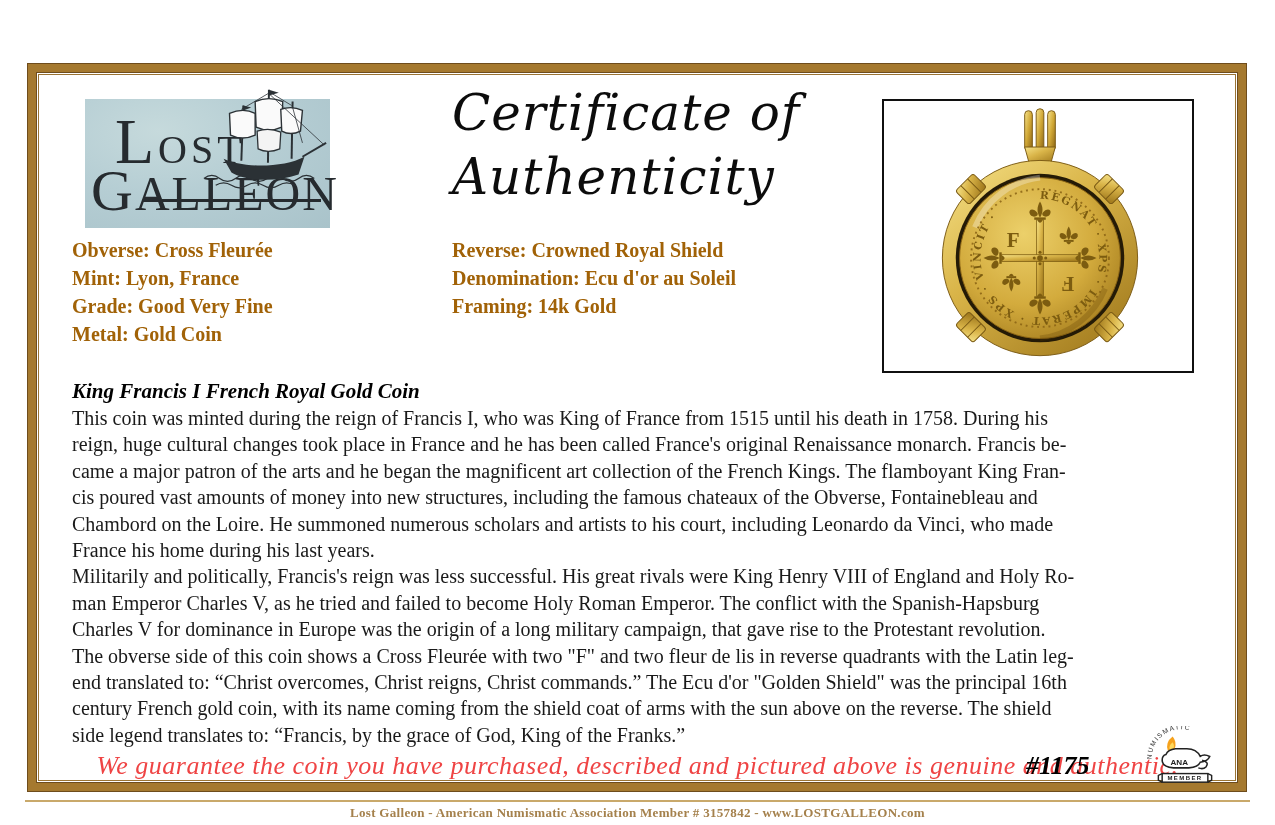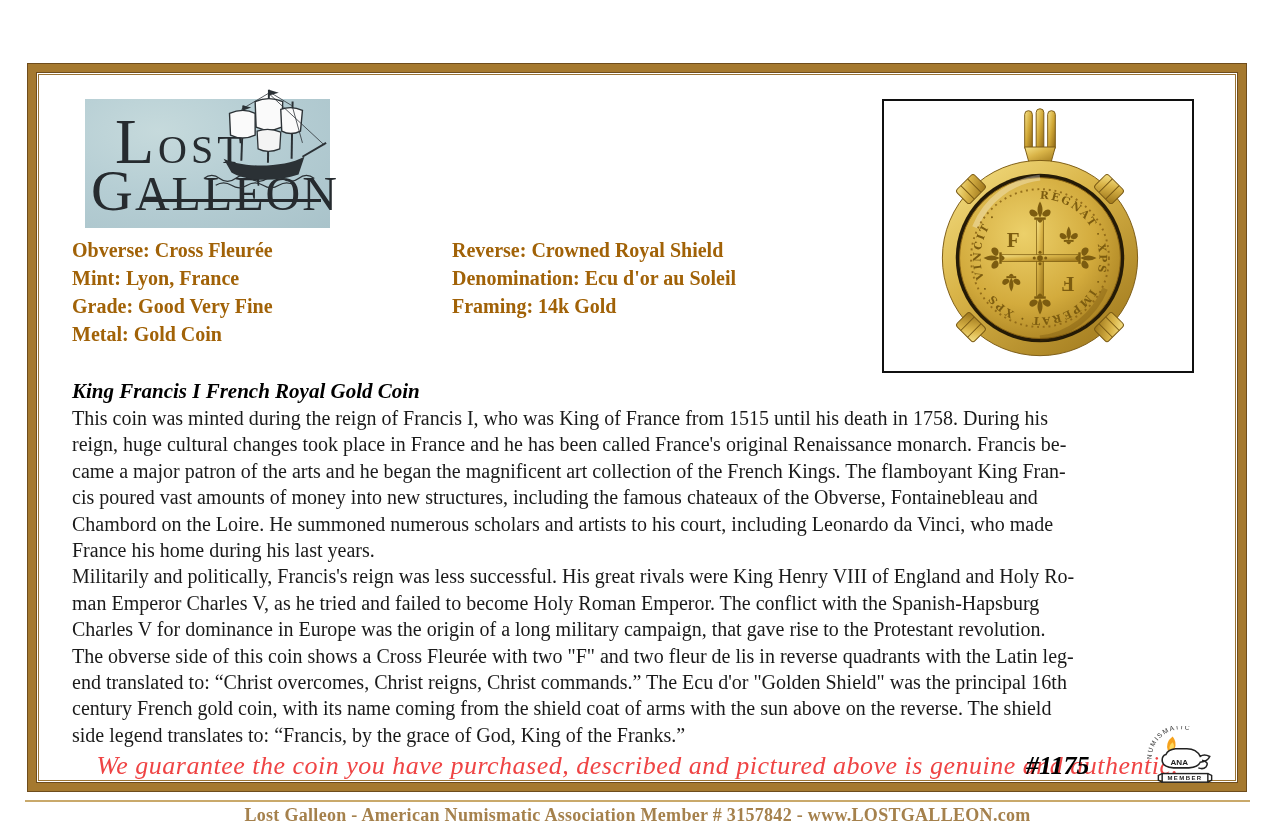--- a/index.html
+++ b/index.html
@@ -67,21 +67,21 @@
   .cert-number {
     position:absolute; left:1026px; top:726px; font-style:italic; font-weight:bold;
     font-size:26px; color:#000;
   }
   .ana-svg { position:absolute; left:1146px; top:701px; width:78px; height:59px; }
 
   
   .footer-sep { position:absolute; left:25px; top:775px; width:1225px; height:2px; background:#c9a96b; }
   .footer-text {
     position:absolute; left:0; top:780px; width:1275px; text-align:center;
-    font-weight:bold; font-size:18px; color:#a5814c; letter-spacing:0.3px;
+    font-weight:bold; font-size:13px; color:#a5814c; letter-spacing:0.3px;
   }
 </style>
 </head>
 <body>
 
 <div class="page">
 
   <div class="cert-frame">
     <div class="cert-frame-inner"></div>
   </div>
@@ -101,20 +101,24 @@
       <path d="M34,30 Q48,24 60,30 L60,52 Q47,58 35,52 Z" fill="#fafafa" stroke="#2b3135" stroke-width="1.4"></path>
       <path d="M60,18 Q74,12 88,18 L87,44 Q74,50 61,44 Z" fill="#fafafa" stroke="#2b3135" stroke-width="1.4"></path>
       <path d="M86,26 Q97,22 108,27 L106,48 Q96,53 87,48 Z" fill="#fafafa" stroke="#2b3135" stroke-width="1.4"></path>
       <path d="M62,48 Q74,44 86,49 L85,66 Q73,71 63,66 Z" fill="#f4f4f4" stroke="#2b3135" stroke-width="1.3"></path>
       <path d="M74,6 l10,3 l-10,3" fill="#2b3135"></path>
       <path d="M48,22 l8,2 l-8,3" fill="#2b3135"></path>
       <path d="M46,26 L73,10 M97,22 L74,8 M108,60 L98,24 M130,62 L74,10" stroke="#2b3135" stroke-width="0.8"></path>
     </svg>
   </div>
 
+  <div class="title-block">
+    <div class="title-line">Certificate of</div>
+    <div class="title-line">Authenticity</div>
+  </div>
 
   <div class="coin-box">
     <svg class="coin-svg" viewBox="0 0 240 280">
       <defs>
         <linearGradient id="goldBail" x1="0" y1="0" x2="1" y2="1">
           <stop offset="0" stop-color="#f7e38a"></stop>
             <stop offset="0.5" stop-color="#d0a735"></stop>
             <stop offset="1" stop-color="#8a6314"></stop>
         </linearGradient>
         <linearGradient id="ringGold" x1="0" y1="0" x2="0.8" y2="1">

